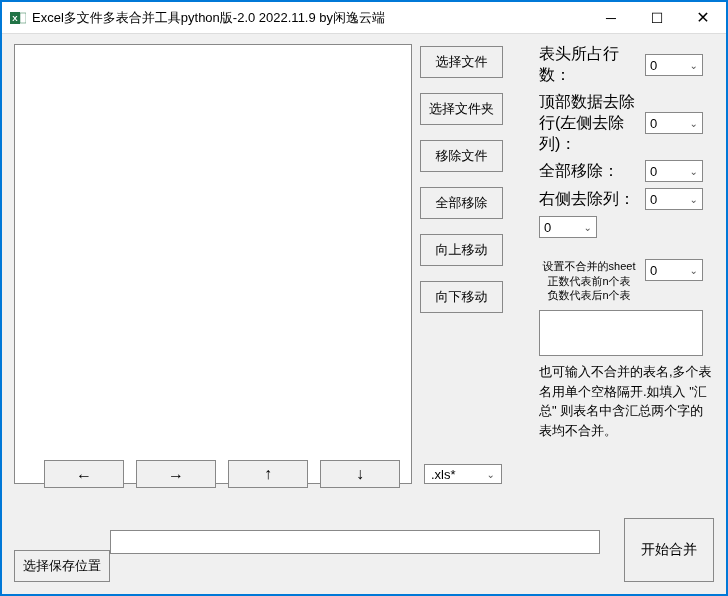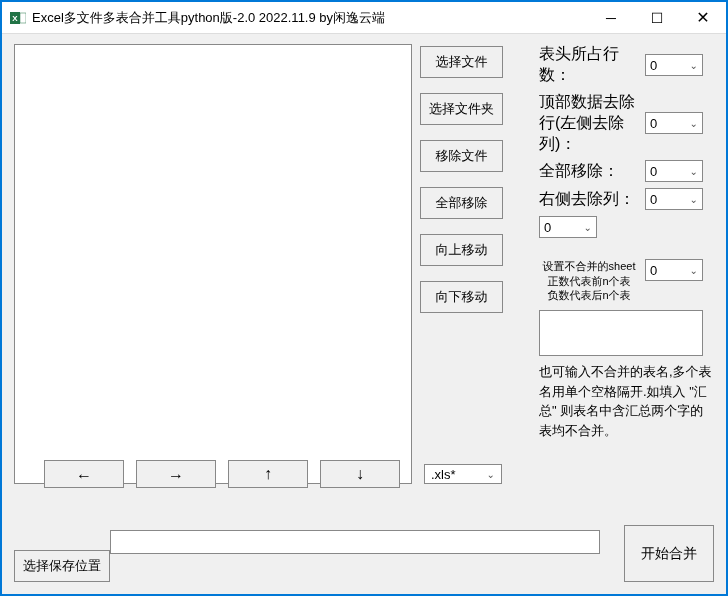--- a/index.html
+++ b/index.html
@@ -22,21 +22,21 @@
     .param-label.multiline { font-size: 11px; line-height: 1.3; text-align: center; }
     .select-box { width: 58px; height: 22px; border: 1px solid #888; background: #fff; display: flex; align-items: center; justify-content: space-between; padding: 0 4px; font-size: 13px; }
     .select-arrow { font-size: 10px; color: #555; }
     .spacer { height: 15px; }
     .textarea-box { width: 164px; height: 46px; background: #fff; border: 1px solid #888; margin-top: 2px; }
     .help-text { font-size: 13px; line-height: 1.5; margin-top: 6px; width: 175px; }
     .bottom-section { position: absolute; bottom: 12px; left: 12px; right: 12px; }
     .nav-row { display: flex; gap: 12px; align-items: center; margin-bottom: 14px; }
     .nav-btn { width: 80px; height: 28px; background: #f0f0f0; border: 1px solid #888; font-size: 16px; display: flex; align-items: center; justify-content: center; cursor: pointer; }
     .ext-select { width: 78px; height: 20px; border: 1px solid #888; background: #fff; display: flex; align-items: center; justify-content: space-between; padding: 0 6px; font-size: 13px; margin-left: 12px; }
-    .start-btn { width: 90px; height: 57px; background: #f0f0f0; border: 1px solid #888; font-size: 14px; display: flex; align-items: center; justify-content: center; cursor: pointer; position: absolute; right: 0; bottom: 0; }
+    .start-btn { width: 90px; height: 64px; background: #f0f0f0; border: 1px solid #888; font-size: 14px; display: flex; align-items: center; justify-content: center; cursor: pointer; position: absolute; right: 0; bottom: 0; }
     .save-row { display: flex; align-items: center; gap: 0; }
     .save-btn { padding: 6px 8px; background: #f0f0f0; border: 1px solid #888; font-size: 13px; cursor: pointer; margin-top: 48px; }
     .save-input { flex: 1; height: 24px; border: 1px solid #888; background: #fff; padding: 0 4px; max-width: 490px; }
   </style>
 </head>
 <body>
 
 <div class="window">
   <div class="titlebar">
     <span class="titlebar-icon">

